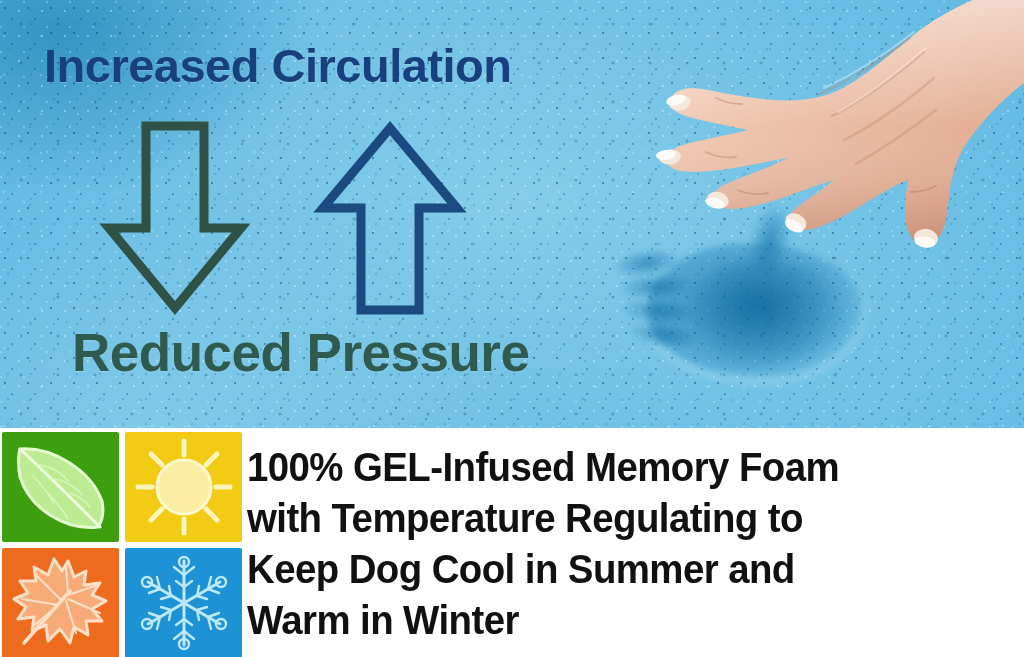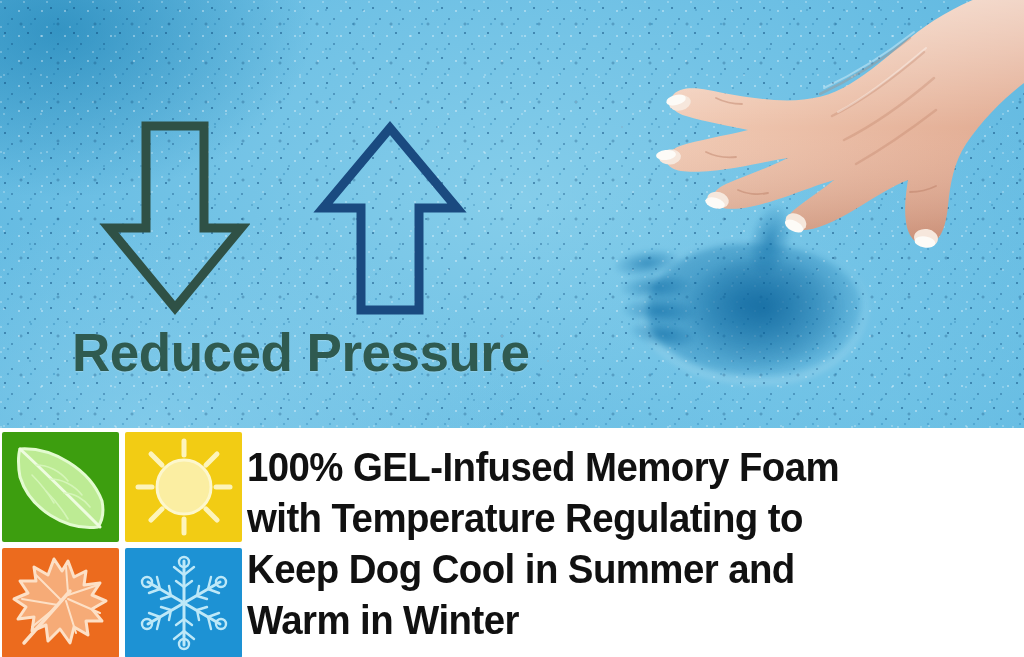--- a/index.html
+++ b/index.html
@@ -330,20 +330,21 @@
         <path d="M46 8 L104 8 L104 110 L141 110 L75 190 L9 110 L46 110 Z" fill="none" stroke="#2f5146" stroke-width="9" stroke-linejoin="miter" stroke-linecap="square"></path>
       </svg>
     </div>
 
     <div class="arrow arrow-up">
       <svg width="155" height="200" viewBox="0 0 155 200">
         <path d="M49 192 L107 192 L107 90 L145 90 L78 10 L11 90 L49 90 Z" fill="none" stroke="#1a4a80" stroke-width="9" stroke-linejoin="miter" stroke-linecap="square"></path>
       </svg>
     </div>
 
+    <div class="photo-label label-top">Increased Circulation</div>
 
     <div class="photo-label label-bottom">Reduced Pressure</div>
   </div>
 
   <div class="info-panel">
 
     <div class="tiles">
 
       <div class="tile" style="background:#3d9e0f">
         <svg width="110" height="104" viewBox="0 0 110 104">

